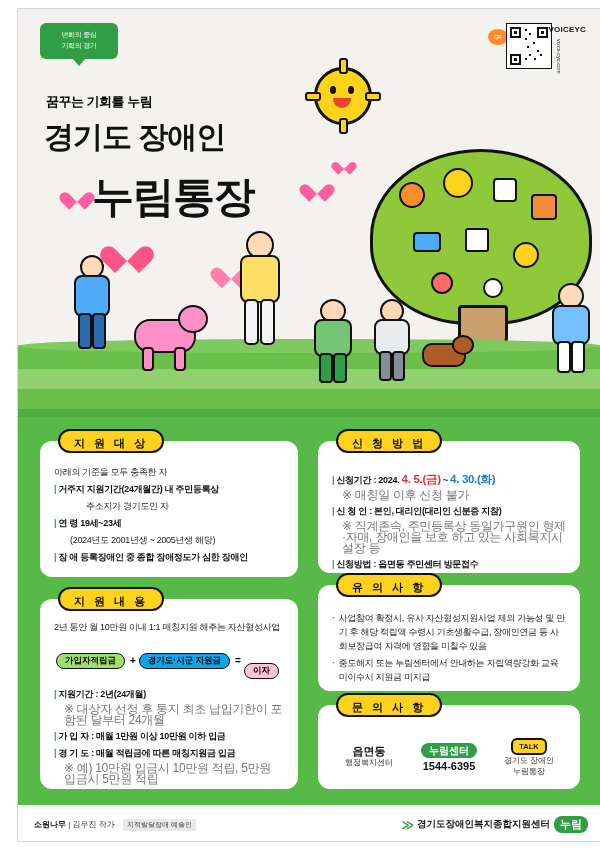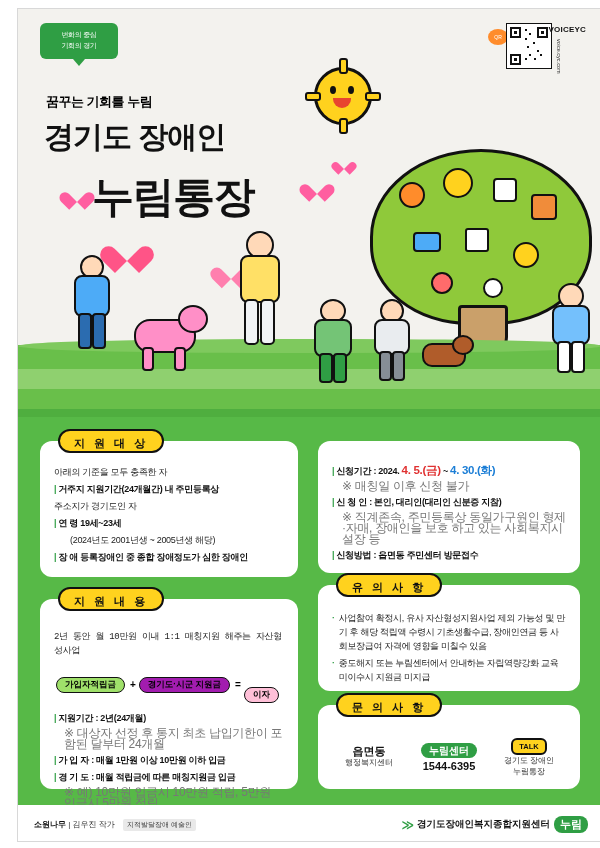--- a/index.html
+++ b/index.html
@@ -180,21 +180,21 @@
   .card .row.em{font-weight:bold;color:#111;}
   .card .sub{
     font-size:12px;color:#777;line-height:11px;margin:0 0 3px 10px;letter-spacing:-0.3px;
   }
   .bullet{color:#2f9e44;font-weight:bold;}
   .tagbox{
     display:inline-block;border:1.5px solid #111;border-radius:10px;padding:1px 8px;
     font-size:8.5px;font-weight:bold;margin-right:2px;
   }
   .tag-green{background:#9fe06a;}
-  .tag-yellow{background:#a21caf;}
+  .tag-yellow{background:#0ea5e9;}
   .tag-pink{background:#ffc0d8;margin-top:21px;}
   .plus,.eq{font-size:10px;font-weight:bold;margin:0 3px;}
 
   .card1{left:22px;top:32px;width:258px;height:136px;}
   .card2{left:22px;top:190px;width:258px;height:190px;}
   .card3{left:300px;top:32px;width:262px;height:132px;}
   .card4{left:300px;top:176px;width:262px;height:106px;}
   .card5{left:300px;top:296px;width:262px;height:84px;}
 
   .date-red{color:#e03131;font-weight:bold;font-size:11.5px;}
@@ -336,37 +336,37 @@
   <div class="bottom">
 
     <div class="card card1">
       <div class="card-label">지 원 대 상</div>
       <div class="row" style="margin-top:10px;">아래의 기준을 모두 충족한 자</div>
       <div class="row em">
         <span class="bullet">|</span>
         <b>거주지</b>
         <span>지원기간(24개월간) 내 주민등록상</span>
       </div>
-      <div class="row" style="margin-left:0;">주소지가 경기도인 자</div>
+      <div class="row" style="margin-left:32px;">주소지가 경기도인 자</div>
       <div class="row em">
         <span class="bullet">|</span>
         <b>연 령</b>
         <span>19세~23세</span>
       </div>
       <div class="row" style="margin-left:16px;">(2024년도 2001년생 ~ 2005년생 해당)</div>
       <div class="row em">
         <span class="bullet">|</span>
         <b>장 애</b>
         <span>등록장애인 중 종합 장애정도가 심한 장애인</span>
       </div>
     </div>
 
     <div class="card card2">
       <div class="card-label">지 원 내 용</div>
-      <div class="row" style="margin-top:17px;font-family:Liberation Mono, monospace;">2년 동안 월 10만원 이내 1:1 매칭지원 해주는 자산형성사업</div>
+      <div class="row" style="margin-top:7px;">2년 동안 월 10만원 이내 1:1 매칭지원 해주는 자산형성사업</div>
 
       <div style="margin:8px 0 8px 2px;display:flex;align-items:center;">
         <span class="tagbox tag-green">가입자적립금</span>
         <span class="plus">+</span>
         <span class="tagbox tag-yellow">경기도·시군 지원금</span>
         <span class="eq">=</span>
         <span class="tagbox tag-pink">이자</span>
       </div>
 
       <div class="row em">
@@ -384,22 +384,23 @@
 
       <div class="row em">
         <span class="bullet">|</span>
         <b>경 기 도</b> :
         <span>매월 적립금에 따른 매칭지원금 입금</span>
       </div>
       <div class="sub">※ 예) 10만원 입금시 10만원 적립, 5만원 입금시 5만원 적립</div>
     </div>
 
     <div class="card card3">
-
-      <div class="row em" style="margin-top:8px;">
+      <div class="card-label">신 청 방 법</div>
+
+      <div class="row em" style="margin-top:17px;">
         <span class="bullet">|</span>
         <b>신청기간</b> :
         <span>2024.</span>
         <span class="date-red">4. 5.(금)</span>
         <span>~</span>
         <span class="date-blue">4. 30.(화)</span>
       </div>
       <div class="sub">※ 매칭일 이후 신청 불가</div>
 
       <div class="row em">

